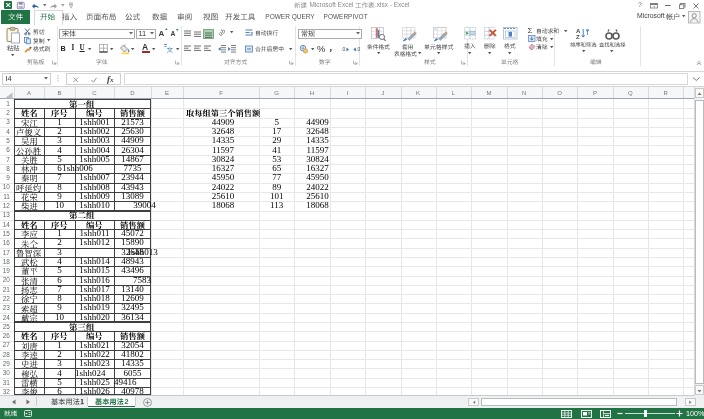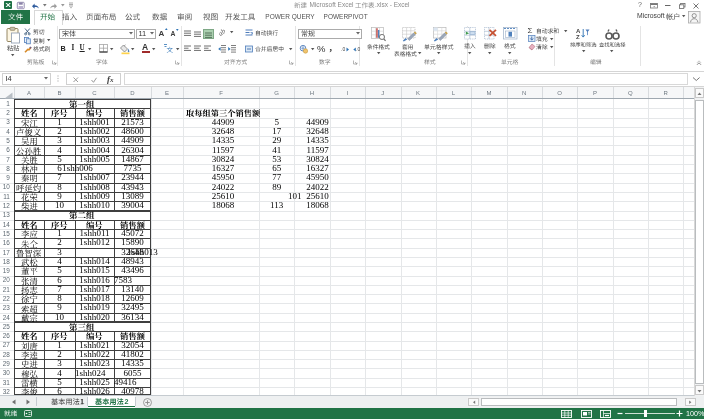--- a/index.html
+++ b/index.html
@@ -1057,21 +1057,21 @@
 <div style="position:absolute;top:117.6px;font-family:'Liberation Serif',serif;font-size:9.0px;color:#000;white-space:nowrap;line-height:9.3px;left:114.0px;width:37.0px;text-align:center;">21573</div>
 <svg style="position:absolute;left:16.4px;top:128.0px;overflow:visible" width="26.2" height="8.4">
     <g fill="#000" transform="scale(0.0840)">
       <use href="#g90" x="0"></use>
       <use href="#g91" x="100"></use>
       <use href="#g92" x="200"></use>
     </g>
   </svg>
 <div style="position:absolute;top:126.9px;font-family:'Liberation Serif',serif;font-size:9.0px;color:#000;white-space:nowrap;line-height:9.3px;left:44.0px;width:31.0px;text-align:center;">2</div>
 <div style="position:absolute;top:126.9px;font-family:'Liberation Serif',serif;font-size:9.0px;color:#000;white-space:nowrap;line-height:9.3px;left:75.0px;width:39.0px;text-align:center;">1shh002</div>
-<div style="position:absolute;top:126.9px;font-family:'Liberation Serif',serif;font-size:9.0px;color:#000;white-space:nowrap;line-height:9.3px;left:114.0px;width:37.0px;text-align:center;">48600</div>
+<div style="position:absolute;top:126.9px;font-family:'Liberation Serif',serif;font-size:9.0px;color:#000;white-space:nowrap;line-height:9.3px;left:114.0px;width:37.0px;text-align:center;">25630</div>
 <svg style="position:absolute;left:20.6px;top:137.3px;overflow:visible" width="17.8" height="8.4">
     <g fill="#000" transform="scale(0.0840)">
       <use href="#g93" x="0"></use>
       <use href="#g94" x="100"></use>
     </g>
   </svg>
 <div style="position:absolute;top:136.2px;font-family:'Liberation Serif',serif;font-size:9.0px;color:#000;white-space:nowrap;line-height:9.3px;left:44.0px;width:31.0px;text-align:center;">3</div>
 <div style="position:absolute;top:136.2px;font-family:'Liberation Serif',serif;font-size:9.0px;color:#000;white-space:nowrap;line-height:9.3px;left:75.0px;width:39.0px;text-align:center;">1shh003</div>
 <div style="position:absolute;top:136.2px;font-family:'Liberation Serif',serif;font-size:9.0px;color:#000;white-space:nowrap;line-height:9.3px;left:114.0px;width:37.0px;text-align:center;">44909</div>
 <svg style="position:absolute;left:16.4px;top:146.6px;overflow:visible" width="26.2" height="8.4">
@@ -1131,21 +1131,21 @@
 <div style="position:absolute;top:191.9px;font-family:'Liberation Serif',serif;font-size:9.0px;color:#000;white-space:nowrap;line-height:9.3px;left:75.0px;width:39.0px;text-align:center;">1shh009</div>
 <div style="position:absolute;top:191.9px;font-family:'Liberation Serif',serif;font-size:9.0px;color:#000;white-space:nowrap;line-height:9.3px;left:114.0px;width:37.0px;text-align:center;">13089</div>
 <svg style="position:absolute;left:20.6px;top:202.3px;overflow:visible" width="17.8" height="8.4">
     <g fill="#000" transform="scale(0.0840)">
       <use href="#g108" x="0"></use>
       <use href="#g109" x="100"></use>
     </g>
   </svg>
 <div style="position:absolute;top:201.2px;font-family:'Liberation Serif',serif;font-size:9.0px;color:#000;white-space:nowrap;line-height:9.3px;left:44.0px;width:31.0px;text-align:center;">10</div>
 <div style="position:absolute;top:201.2px;font-family:'Liberation Serif',serif;font-size:9.0px;color:#000;white-space:nowrap;line-height:9.3px;left:75.0px;width:39.0px;text-align:center;">1shh010</div>
-<div style="position:absolute;top:201.2px;font-family:'Liberation Serif',serif;font-size:9.0px;color:#000;white-space:nowrap;line-height:9.3px;left:114.0px;width:37.0px;text-align:center;">39004</div>
+<div style="position:absolute;top:201.2px;font-family:'Liberation Serif',serif;font-size:9.0px;color:#000;white-space:nowrap;line-height:9.3px;left:126px;width:37.0px;text-align:center;">39004</div>
 <svg style="position:absolute;left:20.6px;top:230.2px;overflow:visible" width="17.8" height="8.4">
     <g fill="#000" transform="scale(0.0840)">
       <use href="#g110" x="0"></use>
       <use href="#g111" x="100"></use>
     </g>
   </svg>
 <div style="position:absolute;top:229.1px;font-family:'Liberation Serif',serif;font-size:9.0px;color:#000;white-space:nowrap;line-height:9.3px;left:44.0px;width:31.0px;text-align:center;">1</div>
 <div style="position:absolute;top:229.1px;font-family:'Liberation Serif',serif;font-size:9.0px;color:#000;white-space:nowrap;line-height:9.3px;left:75.0px;width:39.0px;text-align:center;">1shh011</div>
 <div style="position:absolute;top:229.1px;font-family:'Liberation Serif',serif;font-size:9.0px;color:#000;white-space:nowrap;line-height:9.3px;left:114.0px;width:37.0px;text-align:center;">45072</div>
 <svg style="position:absolute;left:20.6px;top:239.5px;overflow:visible" width="17.8" height="8.4">
@@ -1186,21 +1186,21 @@
 <div style="position:absolute;top:266.3px;font-family:'Liberation Serif',serif;font-size:9.0px;color:#000;white-space:nowrap;line-height:9.3px;left:75.0px;width:39.0px;text-align:center;">1shh015</div>
 <div style="position:absolute;top:266.3px;font-family:'Liberation Serif',serif;font-size:9.0px;color:#000;white-space:nowrap;line-height:9.3px;left:114.0px;width:37.0px;text-align:center;">43496</div>
 <svg style="position:absolute;left:20.6px;top:276.6px;overflow:visible" width="17.8" height="8.4">
     <g fill="#000" transform="scale(0.0840)">
       <use href="#g121" x="0"></use>
       <use href="#g122" x="100"></use>
     </g>
   </svg>
 <div style="position:absolute;top:275.5px;font-family:'Liberation Serif',serif;font-size:9.0px;color:#000;white-space:nowrap;line-height:9.3px;left:44.0px;width:31.0px;text-align:center;">6</div>
 <div style="position:absolute;top:275.5px;font-family:'Liberation Serif',serif;font-size:9.0px;color:#000;white-space:nowrap;line-height:9.3px;left:75.0px;width:39.0px;text-align:center;">1shh016</div>
-<div style="position:absolute;top:275.5px;font-family:'Liberation Serif',serif;font-size:9.0px;color:#000;white-space:nowrap;line-height:9.3px;left:114.0px;width:37.0px;text-align:left;">7583</div>
+<div style="position:absolute;top:275.5px;font-family:'Liberation Serif',serif;font-size:9.0px;color:#000;white-space:nowrap;line-height:9.3px;left:114.0px;width:37.0px;text-align:right;">7583</div>
 <svg style="position:absolute;left:20.6px;top:285.9px;overflow:visible" width="17.8" height="8.4">
     <g fill="#000" transform="scale(0.0840)">
       <use href="#g123" x="0"></use>
       <use href="#g124" x="100"></use>
     </g>
   </svg>
 <div style="position:absolute;top:284.8px;font-family:'Liberation Serif',serif;font-size:9.0px;color:#000;white-space:nowrap;line-height:9.3px;left:44.0px;width:31.0px;text-align:center;">7</div>
 <div style="position:absolute;top:284.8px;font-family:'Liberation Serif',serif;font-size:9.0px;color:#000;white-space:nowrap;line-height:9.3px;left:75.0px;width:39.0px;text-align:center;">1shh017</div>
 <div style="position:absolute;top:284.8px;font-family:'Liberation Serif',serif;font-size:9.0px;color:#000;white-space:nowrap;line-height:9.3px;left:114.0px;width:37.0px;text-align:center;">13140</div>
 <svg style="position:absolute;left:20.6px;top:295.2px;overflow:visible" width="17.8" height="8.4">
@@ -1315,21 +1315,21 @@
 <div style="position:absolute;top:164.0px;font-family:'Liberation Serif',serif;font-size:9.0px;color:#000;white-space:nowrap;line-height:9.3px;left:185.0px;width:76.0px;text-align:center;">16327</div>
 <div style="position:absolute;top:164.0px;font-family:'Liberation Serif',serif;font-size:9.0px;color:#000;white-space:nowrap;line-height:9.3px;left:259.2px;width:35.0px;text-align:center;">65</div>
 <div style="position:absolute;top:164.0px;font-family:'Liberation Serif',serif;font-size:9.0px;color:#000;white-space:nowrap;line-height:9.3px;left:293.7px;width:35.0px;text-align:right;">16327</div>
 <div style="position:absolute;top:173.3px;font-family:'Liberation Serif',serif;font-size:9.0px;color:#000;white-space:nowrap;line-height:9.3px;left:185.0px;width:76.0px;text-align:center;">45950</div>
 <div style="position:absolute;top:173.3px;font-family:'Liberation Serif',serif;font-size:9.0px;color:#000;white-space:nowrap;line-height:9.3px;left:259.2px;width:35.0px;text-align:center;">77</div>
 <div style="position:absolute;top:173.3px;font-family:'Liberation Serif',serif;font-size:9.0px;color:#000;white-space:nowrap;line-height:9.3px;left:293.7px;width:35.0px;text-align:right;">45950</div>
 <div style="position:absolute;top:182.6px;font-family:'Liberation Serif',serif;font-size:9.0px;color:#000;white-space:nowrap;line-height:9.3px;left:185.0px;width:76.0px;text-align:center;">24022</div>
 <div style="position:absolute;top:182.6px;font-family:'Liberation Serif',serif;font-size:9.0px;color:#000;white-space:nowrap;line-height:9.3px;left:259.2px;width:35.0px;text-align:center;">89</div>
 <div style="position:absolute;top:182.6px;font-family:'Liberation Serif',serif;font-size:9.0px;color:#000;white-space:nowrap;line-height:9.3px;left:293.7px;width:35.0px;text-align:right;">24022</div>
 <div style="position:absolute;top:191.9px;font-family:'Liberation Serif',serif;font-size:9.0px;color:#000;white-space:nowrap;line-height:9.3px;left:185.0px;width:76.0px;text-align:center;">25610</div>
-<div style="position:absolute;top:191.9px;font-family:'Liberation Serif',serif;font-size:9.0px;color:#000;white-space:nowrap;line-height:9.3px;left:259.2px;width:35.0px;text-align:center;padding-left:18px;">101</div>
+<div style="position:absolute;top:191.9px;font-family:'Liberation Serif',serif;font-size:9.0px;color:#000;white-space:nowrap;line-height:9.3px;left:259.2px;width:35.0px;text-align:center;">101</div>
 <div style="position:absolute;top:191.9px;font-family:'Liberation Serif',serif;font-size:9.0px;color:#000;white-space:nowrap;line-height:9.3px;left:293.7px;width:35.0px;text-align:right;">25610</div>
 <div style="position:absolute;top:201.2px;font-family:'Liberation Serif',serif;font-size:9.0px;color:#000;white-space:nowrap;line-height:9.3px;left:185.0px;width:76.0px;text-align:center;">18068</div>
 <div style="position:absolute;top:201.2px;font-family:'Liberation Serif',serif;font-size:9.0px;color:#000;white-space:nowrap;line-height:9.3px;left:259.2px;width:35.0px;text-align:center;">113</div>
 <div style="position:absolute;top:201.2px;font-family:'Liberation Serif',serif;font-size:9.0px;color:#000;white-space:nowrap;line-height:9.3px;left:293.7px;width:35.0px;text-align:right;">18068</div>
 <div style="position:absolute;left:0.00px;top:395.00px;width:704.00px;height:12.50px;background:#eef0f1;border-top:1px solid #c5cbd0;box-sizing:border-box;"></div>
 <svg style="position:absolute;left:11.0px;top:398.5px;overflow:visible" width="6.0" height="6.0">
     <path d="M4.5 0.5L1 3l3.5 2.5z" fill="#707070"></path>
   </svg>
 <svg style="position:absolute;left:25.0px;top:398.5px;overflow:visible" width="6.0" height="6.0">
     <path d="M1.5 0.5L5 3 1.5 5.5z" fill="#707070"></path>

